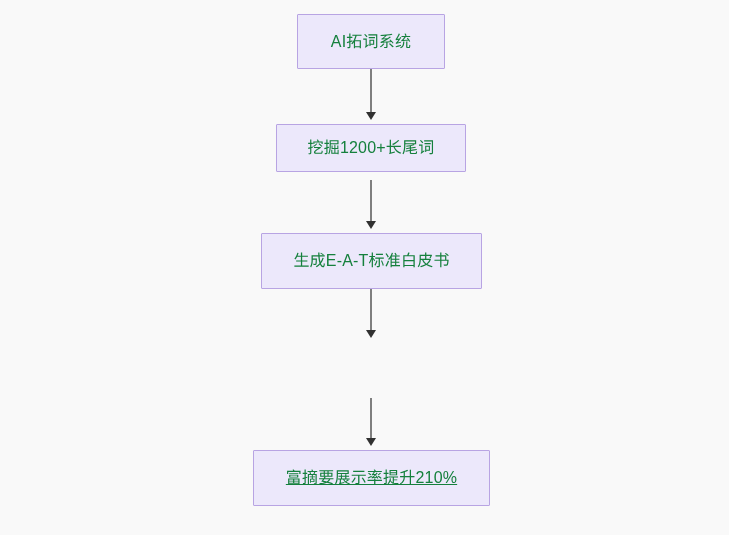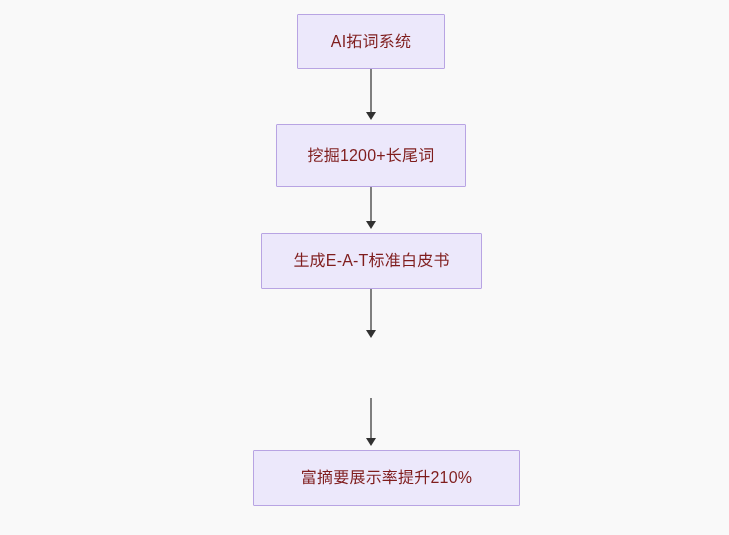--- a/index.html
+++ b/index.html
@@ -26,21 +26,21 @@
 
   .node {
     position: absolute;
     box-sizing: border-box;
     background: #ece8fb;
     border: 1.6px solid #b8a4e3;
     border-radius: 1px;
     display: flex;
     align-items: center;
     justify-content: center;
-    color: #7f1d1d;
+    color: #15803d;
     font-size: 16px;
     line-height: 1;
     letter-spacing: 0.2px;
     white-space: nowrap;
     user-select: none;
   }
 
   .node-label {
     display: block;
     text-align: center;
@@ -75,26 +75,26 @@
   <div class="connector" style="left:370px; top:289px; height:45px;"></div>
   <div class="arrowhead" style="left:365.5px; top:330px;"></div>
 
   <div class="connector" style="left:370px; top:398px; height:44px;"></div>
   <div class="arrowhead" style="left:365.5px; top:438px;"></div>
 
   <div class="node" style="left:297px; top:14px; width:148px; height:55px;">
     <span class="node-label">AI拓词系统</span>
   </div>
 
-  <div class="node" style="left:276px; top:124px; width:190px; height:63px;">
+  <div class="node" style="left:276px; top:124px; width:190px; height:48px;">
     <span class="node-label">挖掘1200+长尾词</span>
   </div>
 
   <div class="node" style="left:261px; top:233px; width:221px; height:56px;align-items:center;">
     <span class="node-label">生成E-A-T标准白皮书</span>
   </div>
 
 
-  <div class="node" style="left:253px; top:450px; width:267px; height:56px;">
+  <div class="node" style="left:253px; top:450px; width:237px; height:56px;text-decoration:underline;">
     <span class="node-label">富摘要展示率提升210%</span>
   </div>
 
 </div>
 
 </body></html>

